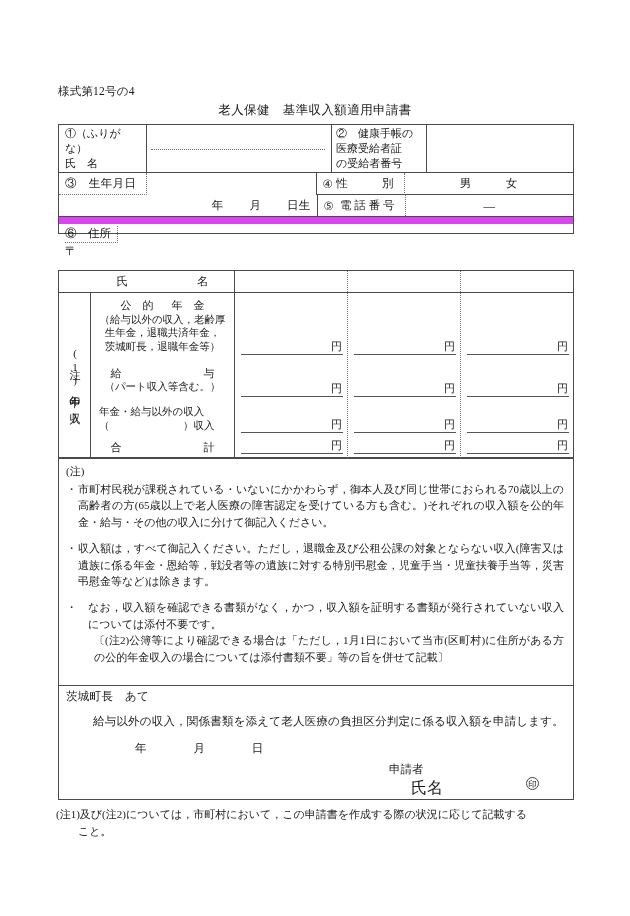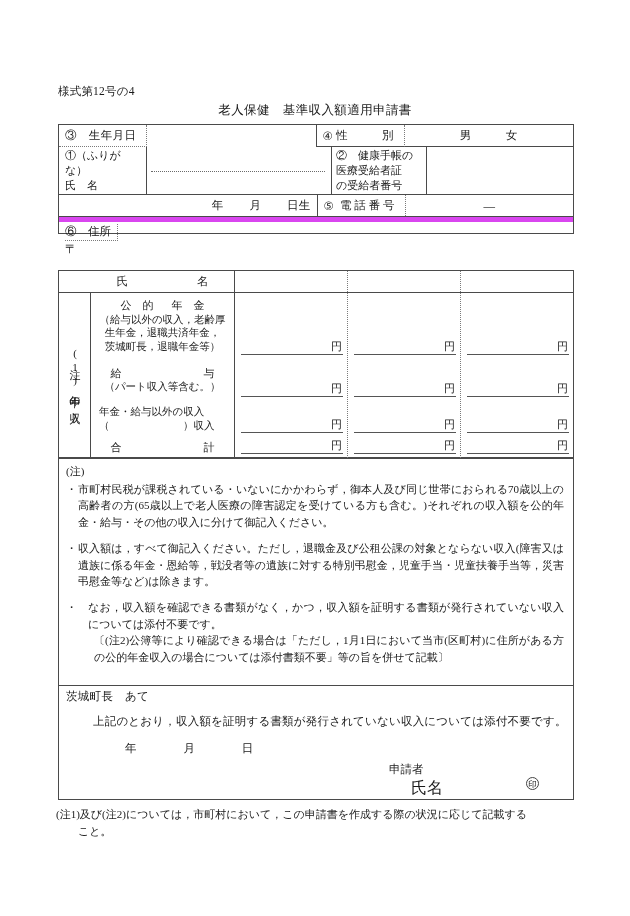--- a/index.html
+++ b/index.html
@@ -60,21 +60,21 @@
   .dl  { border-left: 1px dotted #7a7a7a; }
   .dr  { border-right: 1px dotted #7a7a7a; }
   .dbb { border-bottom: 1px dotted #7a7a7a; }
 
   
   #t1 { left: 58px; top: 124px; width: 516px; height: 110px; }
 
   #t1 .r1 { height: 48px; }
   #t1 .r2 { height: 22px; }
   #t1 .r3 { height: 22px; }
-  #t1 .r4 { height: 40px; border-top: 5px solid #d946ef; text-decoration: underline; }
+  #t1 .r4 { height: 40px; border-top: 7px solid #d946ef; text-decoration: underline; }
 
   .lbl-furigana {
     width: 88px;
     flex-direction: column;
     justify-content: center;
     align-items: flex-start;
     font-size: 11px;
     line-height: 1.35;
     padding-left: 6px;
   }
@@ -288,21 +288,21 @@
   }
   .app-stmt {
     position: absolute;
     left: 34px; top: 28px;
     font-size: 11.5px;
     letter-spacing: 0.2px;
     white-space: nowrap;
   }
   .app-date {
     position: absolute;
-    left: 66px; top: 55px;
+    left: 76px; top: 55px;
     font-size: 11.5px;
   }
   .app-date span { display: inline-block; }
   .applicant-lbl {
     position: absolute;
     left: 318px; top: 76px;
     font-size: 11.5px;
     margin-left: 12px;
   }
   .applicant-name {
@@ -336,33 +336,20 @@
 <body>
 
 <div class="page">
 
   <div class="form-no">様式第12号の4</div>
 
   <div class="doc-title">老人保健　基準収入額適用申請書</div>
 
   <div class="tbl" id="t1">
 
-    <div class="row r2">
-      <div class="cell lbl-birth dr dbb">③　生年月日</div>
-      <div class="cell birth-blank"></div>
-      <div class="cell lbl-sex bl bb">
-        <span>④</span>
-        <span>性　　　別</span>
-      </div>
-      <div class="cell sex-vals dl bb">
-        <span>男</span>
-        <span>女</span>
-      </div>
-    </div>
-
     <div class="row r1 bb">
       <div class="cell lbl-furigana br">
         <span>①（ふりがな）</span>
         <span>氏　名</span>
       </div>
       <div class="cell furigana-blank br">
         <span class="dotline"></span>
       </div>
       <div class="cell lbl-hokenmark br">
         <span>②　健康手帳の</span>
@@ -370,20 +357,33 @@
         <span>の受給者番号</span>
       </div>
       <div class="cell numgrid" style="padding:0">
         <div class="nb"></div>
         <div class="nb dl"></div>
         <div class="nb dl"></div>
         <div class="nb bl"></div>
         <div class="nb dl"></div>
         <div class="nb dl"></div>
         <div class="nb bl"></div>
+      </div>
+    </div>
+
+    <div class="row r2">
+      <div class="cell lbl-birth dr dbb">③　生年月日</div>
+      <div class="cell birth-blank"></div>
+      <div class="cell lbl-sex bl bb">
+        <span>④</span>
+        <span>性　　　別</span>
+      </div>
+      <div class="cell sex-vals dl bb">
+        <span>男</span>
+        <span>女</span>
       </div>
     </div>
 
     <div class="row r3 bb">
       <div class="cell lbl-birth"></div>
       <div class="cell birth-ymd">
         <span class="ymd-sp" style="margin-right:26px">年</span>
         <span class="ymd-sp" style="margin-right:26px">月</span>
         <span class="ymd-sp">日生</span>
       </div>
@@ -519,21 +519,21 @@
         <span class="note-text">
           <span class="note-sub">なお，収入額を確認できる書類がなく，かつ，収入額を証明する書類が発行されていない収入については添付不要です。</span>
           <span class="note-sub2">〔(注2)公簿等により確認できる場合は「ただし，1月1日において当市(区町村)に住所がある方の公的年金収入の場合については添付書類不要」等の旨を併せて記載〕</span>
         </span>
       </div>
     </div>
   </div>
 
   <div class="tbl" id="t4">
     <span class="addressee">茨城町長　あて</span>
-    <span class="app-stmt">上記のとおり，収入額を証明する書類が発行されていない収入については添付不要です。</span>
+    <span class="app-stmt">給与以外の収入，関係書類を添えて老人医療の負担区分判定に係る収入額を申請します。</span>
     <span class="app-date">
       <span style="margin-right:44px">年</span>
       <span style="margin-right:44px">月</span>
       <span>日</span>
     </span>
     <span class="applicant-lbl">申請者</span>
     <span class="applicant-name">氏名</span>
     <span class="seal">印</span>
   </div>
 

